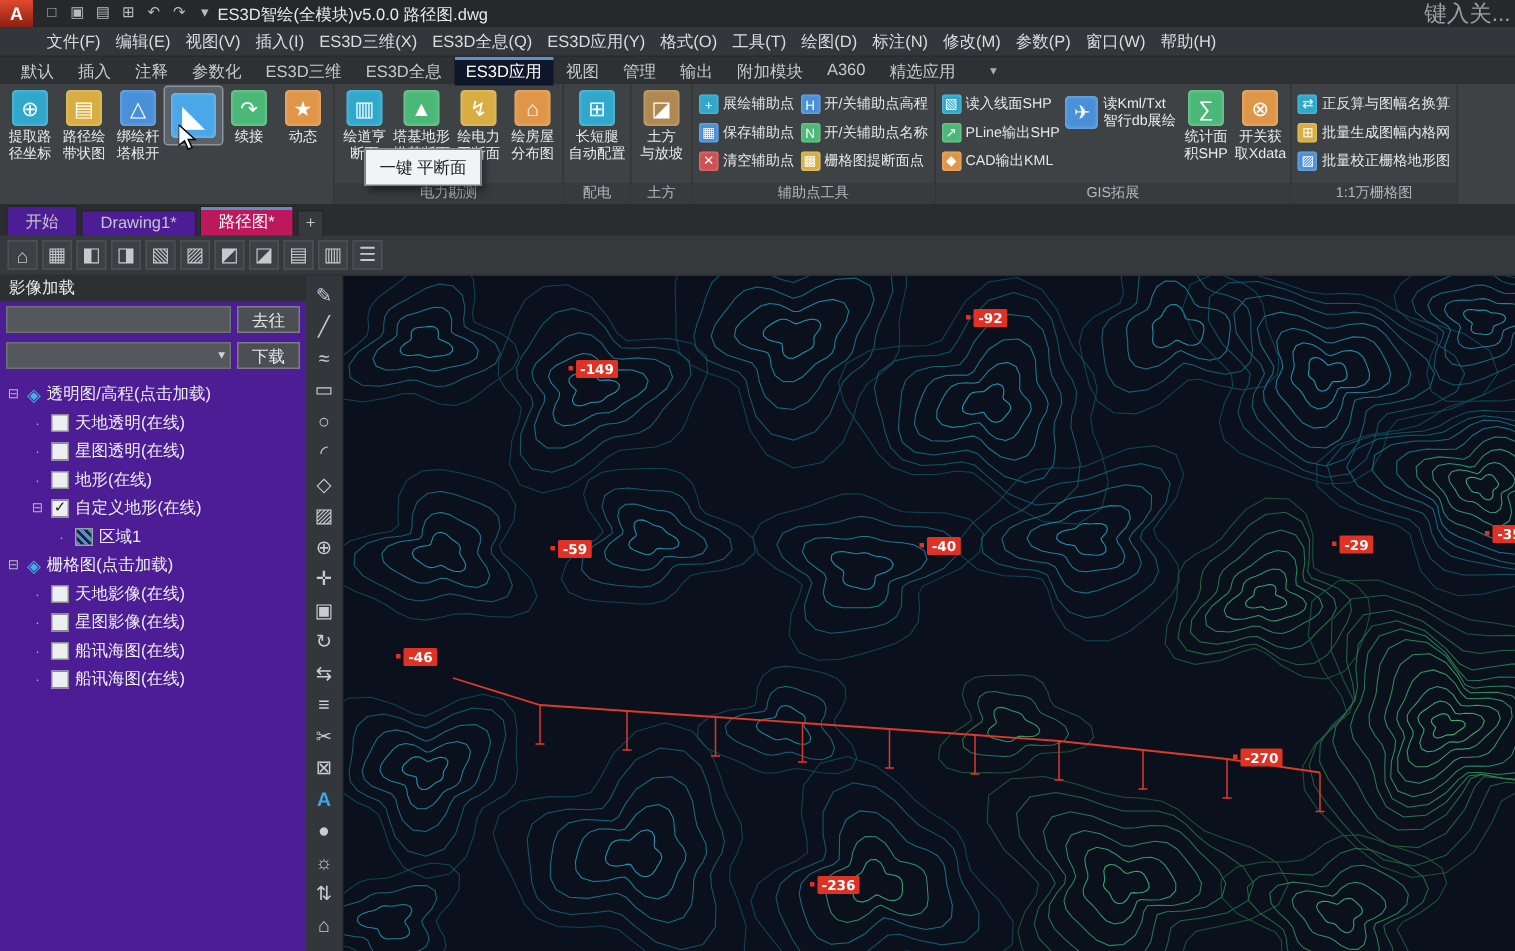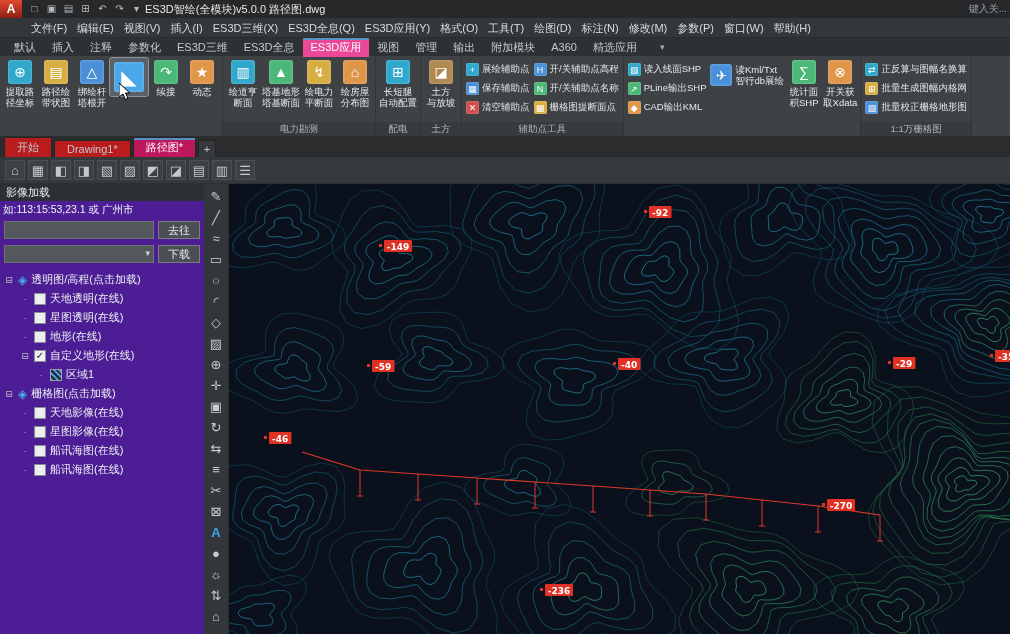--- a/index.html
+++ b/index.html
@@ -5,48 +5,48 @@
   *{margin:0;padding:0;box-sizing:border-box}
   html,body{width:1010px;height:634px;overflow:hidden}
   body{font-family:"Liberation Sans","DejaVu Sans",sans-serif;background:#2b2d2f;color:#d6d8da}
   .app{position:relative;width:1010px;height:634px;overflow:hidden}
 
   .titlebar{height:18px;background:#262829;display:flex;align-items:center}
   .logo{width:22px;height:18px;background:linear-gradient(#e04a2e,#8e1f12);color:#fff;font-weight:bold;text-align:center;line-height:18px;font-size:12px;flex:none}
   .qat{display:flex;margin-left:4px}
   .qat span{width:17px;text-align:center;color:#b8bcc0;font-size:10px;line-height:18px}
   .win-title{flex:1;color:#e6e8ea;font-size:11px;white-space:nowrap}
-  .tb-search{color:#9aa0a6;font-size:10px;margin-right:3px;white-space:nowrap}
+  .tb-search{color:#9aa0a6;font-size:15px;margin-right:3px;white-space:nowrap}
 
   .menubar{height:20px;background:#33363a;display:flex;align-items:center;font-size:11px;padding-left:26px;border-bottom:1px solid #292b2d}
   .menu-item{padding:0 5px;line-height:20px;color:#dadcde;white-space:nowrap}
 
   .ribbontabs{height:18px;background:#2e3134;display:flex;align-items:center;padding-left:6px;font-size:11px}
   .ribbon-tab{padding:2px 8px;color:#c6c9cc;white-space:nowrap}
-  .ribbon-tab.active{background:#ec4899;color:#fff;box-shadow:inset 0 2px 0 #5a90c8}
+  .ribbon-tab.active{background:#0f172a;color:#fff;box-shadow:inset 0 2px 0 #5a90c8}
   .ribbon-collapse{margin-left:10px;color:#a8acb0;font-size:9px;padding:3px 5px}
 
   .ribbon{height:80px;background:#3e4245;display:flex;overflow:hidden}
   .rgroup{display:flex;flex-direction:column;border-right:1px solid #323538;height:100%}
   .rgroup-body{flex:1;display:flex;align-items:flex-start;padding:2px 2px 0}
   .rgroup-label{height:14px;line-height:14px;text-align:center;font-size:9.5px;color:#b2b6ba;background:#383b3e;white-space:nowrap;padding:0 4px}
   .rbtn-big{min-width:36px;display:flex;flex-direction:column;align-items:center;padding:2px 1px 0;gap:2px}
   .rbtn-big .ricon{width:24px;height:24px;border-radius:3px;display:flex;align-items:center;justify-content:center;font-size:14px;color:#fff;box-shadow:inset 0 0 3px rgba(255,255,255,.35)}
   .rbtn-big.hover{background:#5b6168;outline:1px solid #8d949c;border-radius:2px;padding:4px 4px}
   .rbtn-big.hover .ricon{width:30px;height:30px;font-size:20px}
   .rlines{font-size:9.5px;line-height:11px;text-align:center;color:#e8eaec;white-space:nowrap}
   .rcol{display:flex;flex-direction:column;padding:2px 2px}
   .rrow{display:flex;align-items:center;gap:3px;height:19px;font-size:9.5px;color:#e4e6e8;white-space:nowrap}
   .ricon-s{width:13px;height:13px;border-radius:2px;font-size:9px;display:flex;align-items:center;justify-content:center;color:#fff;flex:none;box-shadow:inset 0 0 2px rgba(255,255,255,.4)}
   .rbtn-wide{display:flex;align-items:center;gap:3px;padding:6px 2px;font-size:9.5px}
   .rbtn-wide .ricon{width:22px;height:22px;border-radius:3px;display:flex;align-items:center;justify-content:center;font-size:13px;color:#fff;flex:none;box-shadow:inset 0 0 3px rgba(255,255,255,.35)}
   .rbtn-wide .rlines{text-align:left}
 
   .doctabs{height:21px;background:#2a2c2e;display:flex;align-items:flex-end;padding-left:4px;gap:2px;font-size:11px}
-  .doctab{padding:2px 12px;background:#b91c1c;color:#c2c6ca;border:1px solid #222426;border-bottom:none;white-space:nowrap}
+  .doctab{padding:2px 12px;background:#4c1d95;color:#c2c6ca;border:1px solid #222426;border-bottom:none;white-space:nowrap}
   .doctab.active{background:#be185d;color:#fff;box-shadow:inset 0 2px 0 #5a90c8}
   .doctab-add{width:18px;text-align:center;padding:2px 0;background:#37393c;color:#c2c6ca;border:1px solid #222426;border-bottom:none}
 
   .layoutbar{height:27px;background:#36393c;display:flex;align-items:center;padding-left:5px;gap:3px;border-bottom:1px solid #2c2e30}
   .layoutbar span{width:20px;height:20px;display:flex;align-items:center;justify-content:center;color:#c4c9cd;font-size:13px;background:#3e4144;border:1px solid #4c5054}
 
   .main{display:flex;height:450px}
   .sidepanel{width:204px;background:#4c1d95;display:flex;flex-direction:column;font-size:11px;flex:none}
   .panel-header{height:17px;line-height:17px;background:#2d3033;color:#e8eaec;padding-left:6px;font-size:11px}
   .panel-hint{height:17px;line-height:17px;color:#f2f4f6;padding-left:3px;font-size:10.5px;white-space:nowrap}
@@ -293,20 +293,21 @@
             </div>
           </div>
           <div class="rbtn-big">
             <span class="ricon" style="background: rgb(224, 150, 72);">⊗</span>
             <div class="rlines">
               <div>开关获</div>
               <div>取Xdata</div>
             </div>
           </div>
         </div>
+        <div class="rgroup-label">GIS拓展</div>
       </div>
       <div class="rgroup">
         <div class="rgroup-body">
           <div class="rcol">
             <div class="rrow">
               <span class="ricon-s" style="background: rgb(47, 168, 204);">⇄</span>
               <span>正反算与图幅名换算</span>
             </div>
             <div class="rrow">
               <span class="ricon-s" style="background: rgb(216, 174, 66);">⊞</span>
@@ -339,21 +340,20 @@
       <span>◩</span>
       <span>◪</span>
       <span>▤</span>
       <span>▥</span>
       <span>☰</span>
     </div>
 
   <div class="main">
     <div class="sidepanel">
       <div class="panel-header">影像加载</div>
-      <div class="panel-hint">如:113:15:53,23.1 或 广州市</div>
       <div class="panel-row">
         <input class="panel-input" style="">
         <button class="panel-btn">去往</button>
       </div>
       <div class="panel-row">
         <div class="panel-select">
           <span class="sel-arrow">▾</span>
         </div>
         <button class="panel-btn">下载</button>
       </div>
@@ -609,19 +609,20 @@
             <text x="612" y="324.5" text-anchor="middle" font-size="9" font-weight="bold" fill="#ffffff" font-family="&quot;DejaVu Sans&quot;,sans-serif">-270</text>
             <rect x="311" y="404" width="3" height="3" fill="#e03224"></rect>
             <rect x="316" y="400" width="28" height="12" rx="1" fill="#e03224"></rect>
             <text x="330" y="409.5" text-anchor="middle" font-size="9" font-weight="bold" fill="#ffffff" font-family="&quot;DejaVu Sans&quot;,sans-serif">-236</text>
           </g>
         </svg>
     </div>
   </div>
 
   <div class="tooltip">
+    <div class="tt-title">一键 平断面</div>
   </div>
 
   <svg class="cursor" width="14" height="18">
     <polygon points="0,0 0,14 4,11 6.5,16.5 9,15.3 6.5,10 11,10" fill="#ffffff" stroke="#000000" stroke-width="1"></polygon>
   </svg>
 
 </div>
 
 </body></html>

